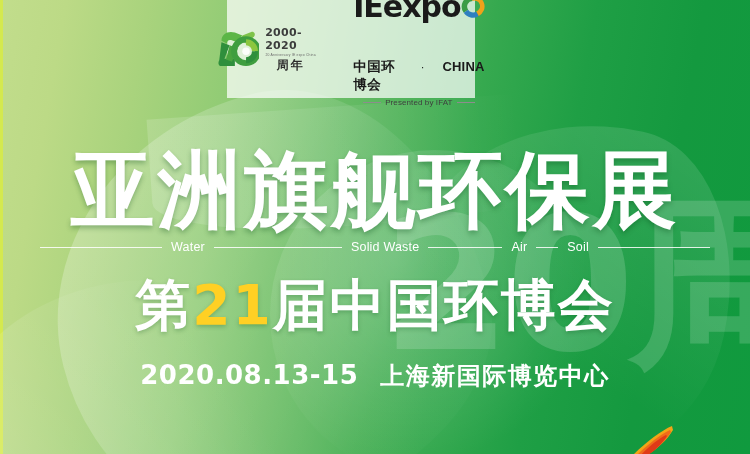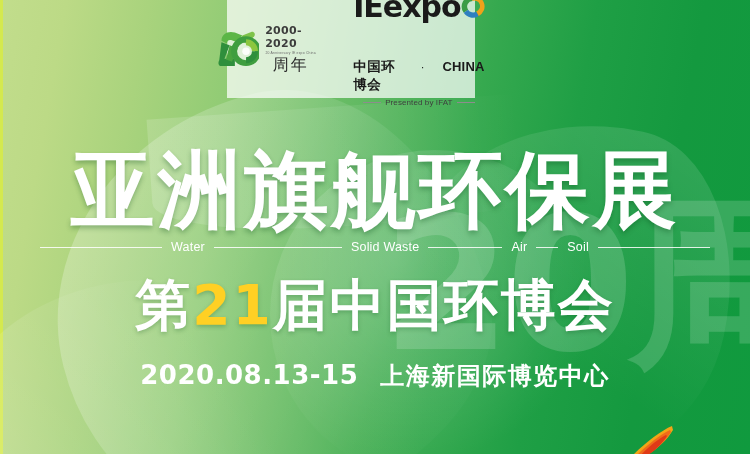--- a/index.html
+++ b/index.html
@@ -106,21 +106,21 @@
   .anniv-years {
     font-size:11px; font-weight:bold; letter-spacing:.3px;
     color:#3c3c3c;
     font-family:"DejaVu Sans","Liberation Sans",sans-serif;
   }
   .anniv-sub {
     font-size:3.4px; color:#6b6b6b; letter-spacing:.2px;
     transform:scaleY(.9);
   }
   .anniv-cn {
-    font-size:16px; font-weight:normal; color:#2c2c2c;
+    font-size:12px; font-weight:bold; color:#2c2c2c;
     letter-spacing:2px; line-height:1.05; margin-top:1px;
   }
 
   .divider {
     width:1px; height:56px;
     background:#9a9a9a;
     opacity:.65;
   }
 
   .logo-right {

